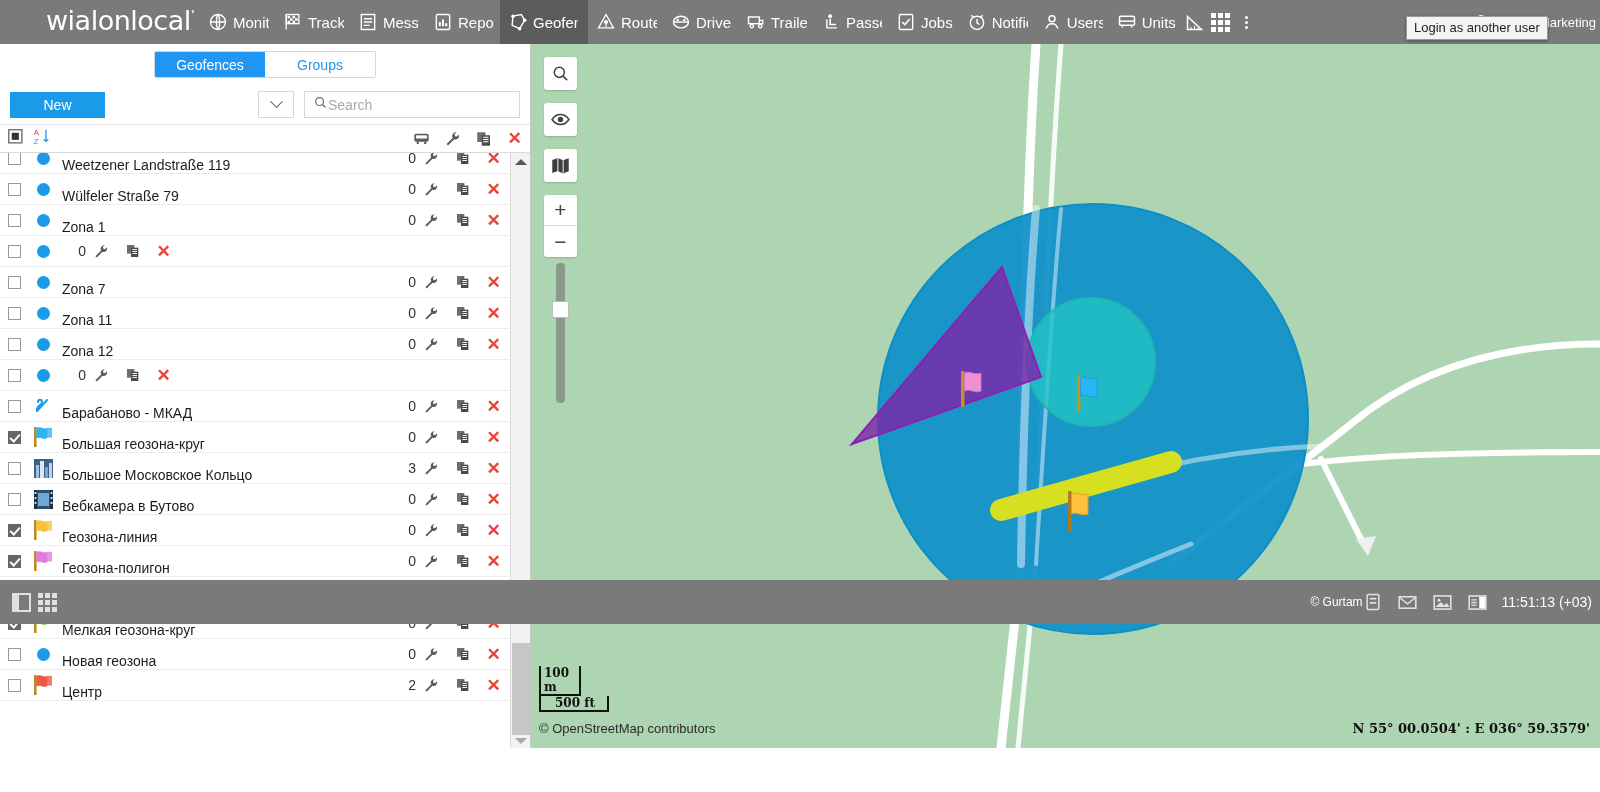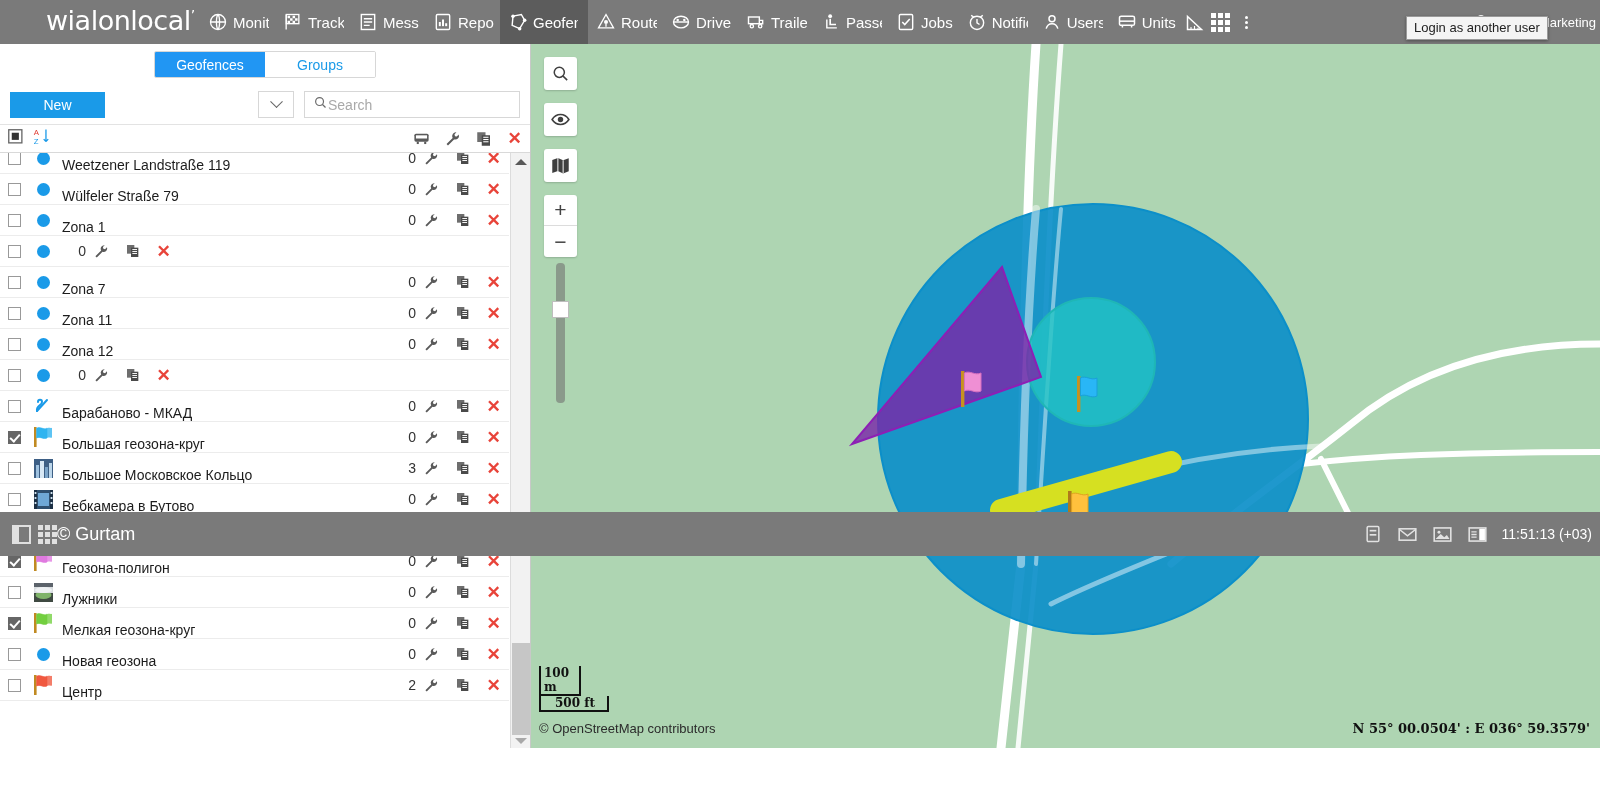--- a/index.html
+++ b/index.html
@@ -1,21 +1,21 @@
 <!DOCTYPE html>
 <html><head>
 <meta charset="utf-8">
 <style>
   * { box-sizing: border-box; margin: 0; padding: 0; }
   html, body {
     width: 1600px; height: 792px; overflow: hidden;
     font-family: "Liberation Sans", sans-serif;
     background: #fff;
   }
-  #app { position: relative; width: 1600px; height: 556px; }
+  #app { position: relative; width: 1600px; height: 624px; }
 
   
   .topnav {
     position: absolute; top: 0; left: 0; width: 1600px; height: 44px;
     background: #7a7a7a; display: flex; align-items: center;
     color: #fff; overflow: hidden;
   }
   .logo {
     width: 200px; padding-left: 46px; flex: 0 0 200px;
     font-size: 27px; letter-spacing: -0.5px; color: #fff;
@@ -147,21 +147,21 @@
   .sb2 { border-left: 2px solid #111; border-bottom: 2px solid #111; border-right: 2px solid #111; width: 70px; padding: 0 2px 0 14px; }
   .attrib { position: absolute; left: 8px; bottom: 12px; font-size: 13px; color: #2b2b2b; }
   .coords { position: absolute; right: 10px; bottom: 12px; font-size: 13px; font-weight: bold; color: #111; font-family: "DejaVu Serif", serif; }
 
   
   .bottombar {
     position: absolute; left: 0; bottom: 0; width: 1600px; height: 44px;
     background: #7a7a7a; display: flex; align-items: center; color: #fff;
   }
   .bb-left { display: flex; align-items: center; gap: 7px; padding-left: 12px; }
-  .bb-center { flex: 1 1 auto; text-align: left; font-size: 18px; }
+  .bb-center { flex: 1 1 auto; text-align: right; font-size: 12px; }
   .bb-right { display: flex; align-items: center; gap: 14px; padding-right: 8px; }
   .bb-time { font-size: 14px; white-space: nowrap; }
   .bbicon { cursor: pointer; display: flex; align-items: center; }
   .pan-ico { width: 19px; height: 19px; border: 2px solid #e0e0e0; display: flex; }
   .pan-ico i { display: block; width: 5px; background: #e0e0e0; }
   .grid-ico { display: grid; grid-template-columns: repeat(3, 5px); grid-template-rows: repeat(3, 5px); gap: 2px; }
   .grid-ico i { background: #e0e0e0; }
 </style>
 </head>
 <body>

